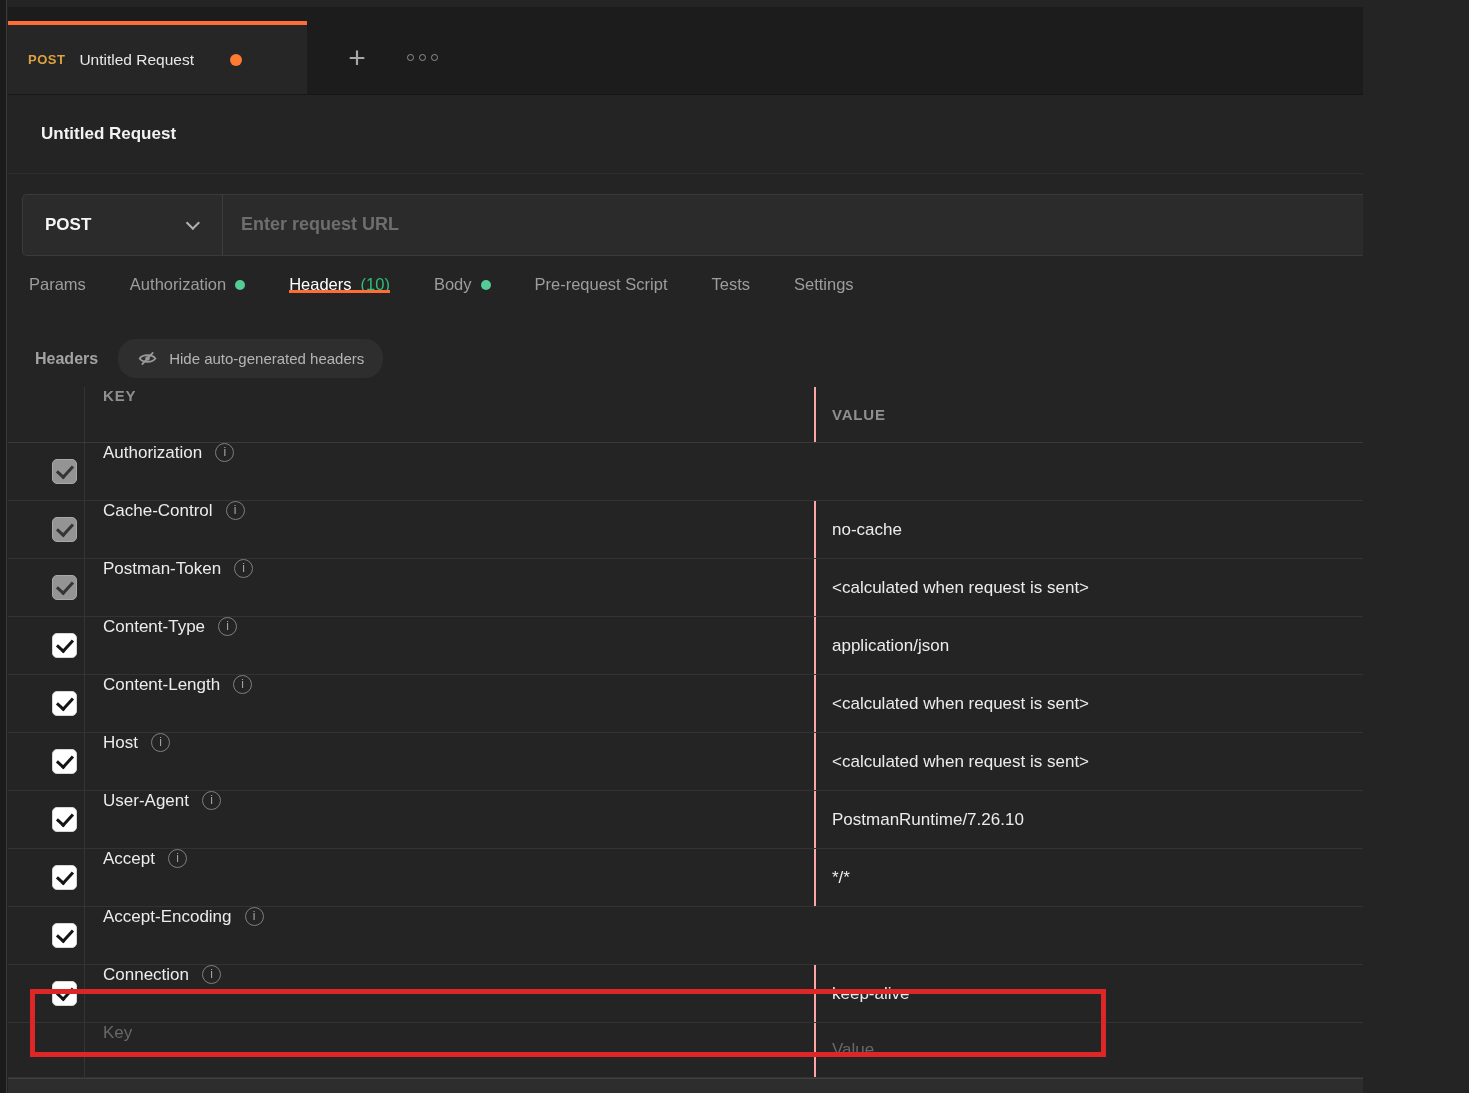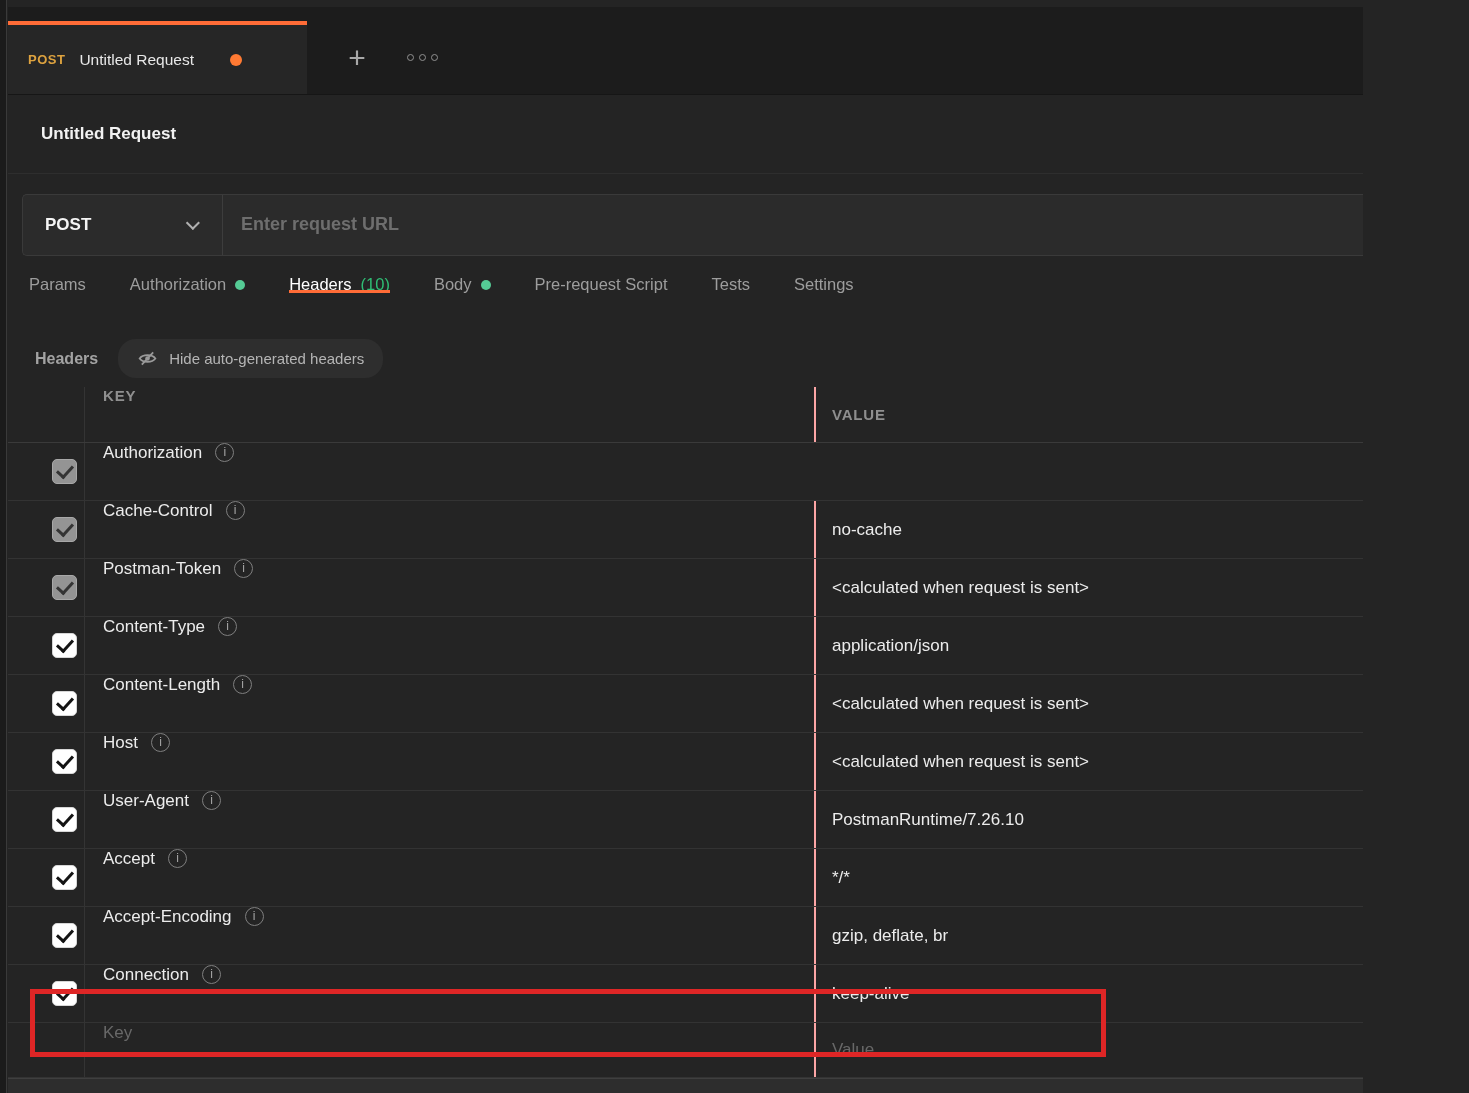--- a/index.html
+++ b/index.html
@@ -315,23 +315,20 @@
   </div>
 
   <div class="trow">
     <div class="cell-check">
       <div class="checkbox white"></div>
     </div>
     <div class="cell-key">
       <span class="kv-text key-text">Accept-Encoding</span>
       <span class="info-icon">i</span>
     </div>
-    <div class="cell-value">
-      <span class="kv-text value-text">gzip, deflate, br</span>
-    </div>
   </div>
 
   <div class="trow">
     <div class="cell-check">
       <div class="checkbox white"></div>
     </div>
     <div class="cell-key">
       <span class="kv-text key-text">Connection</span>
       <span class="info-icon">i</span>
     </div>

